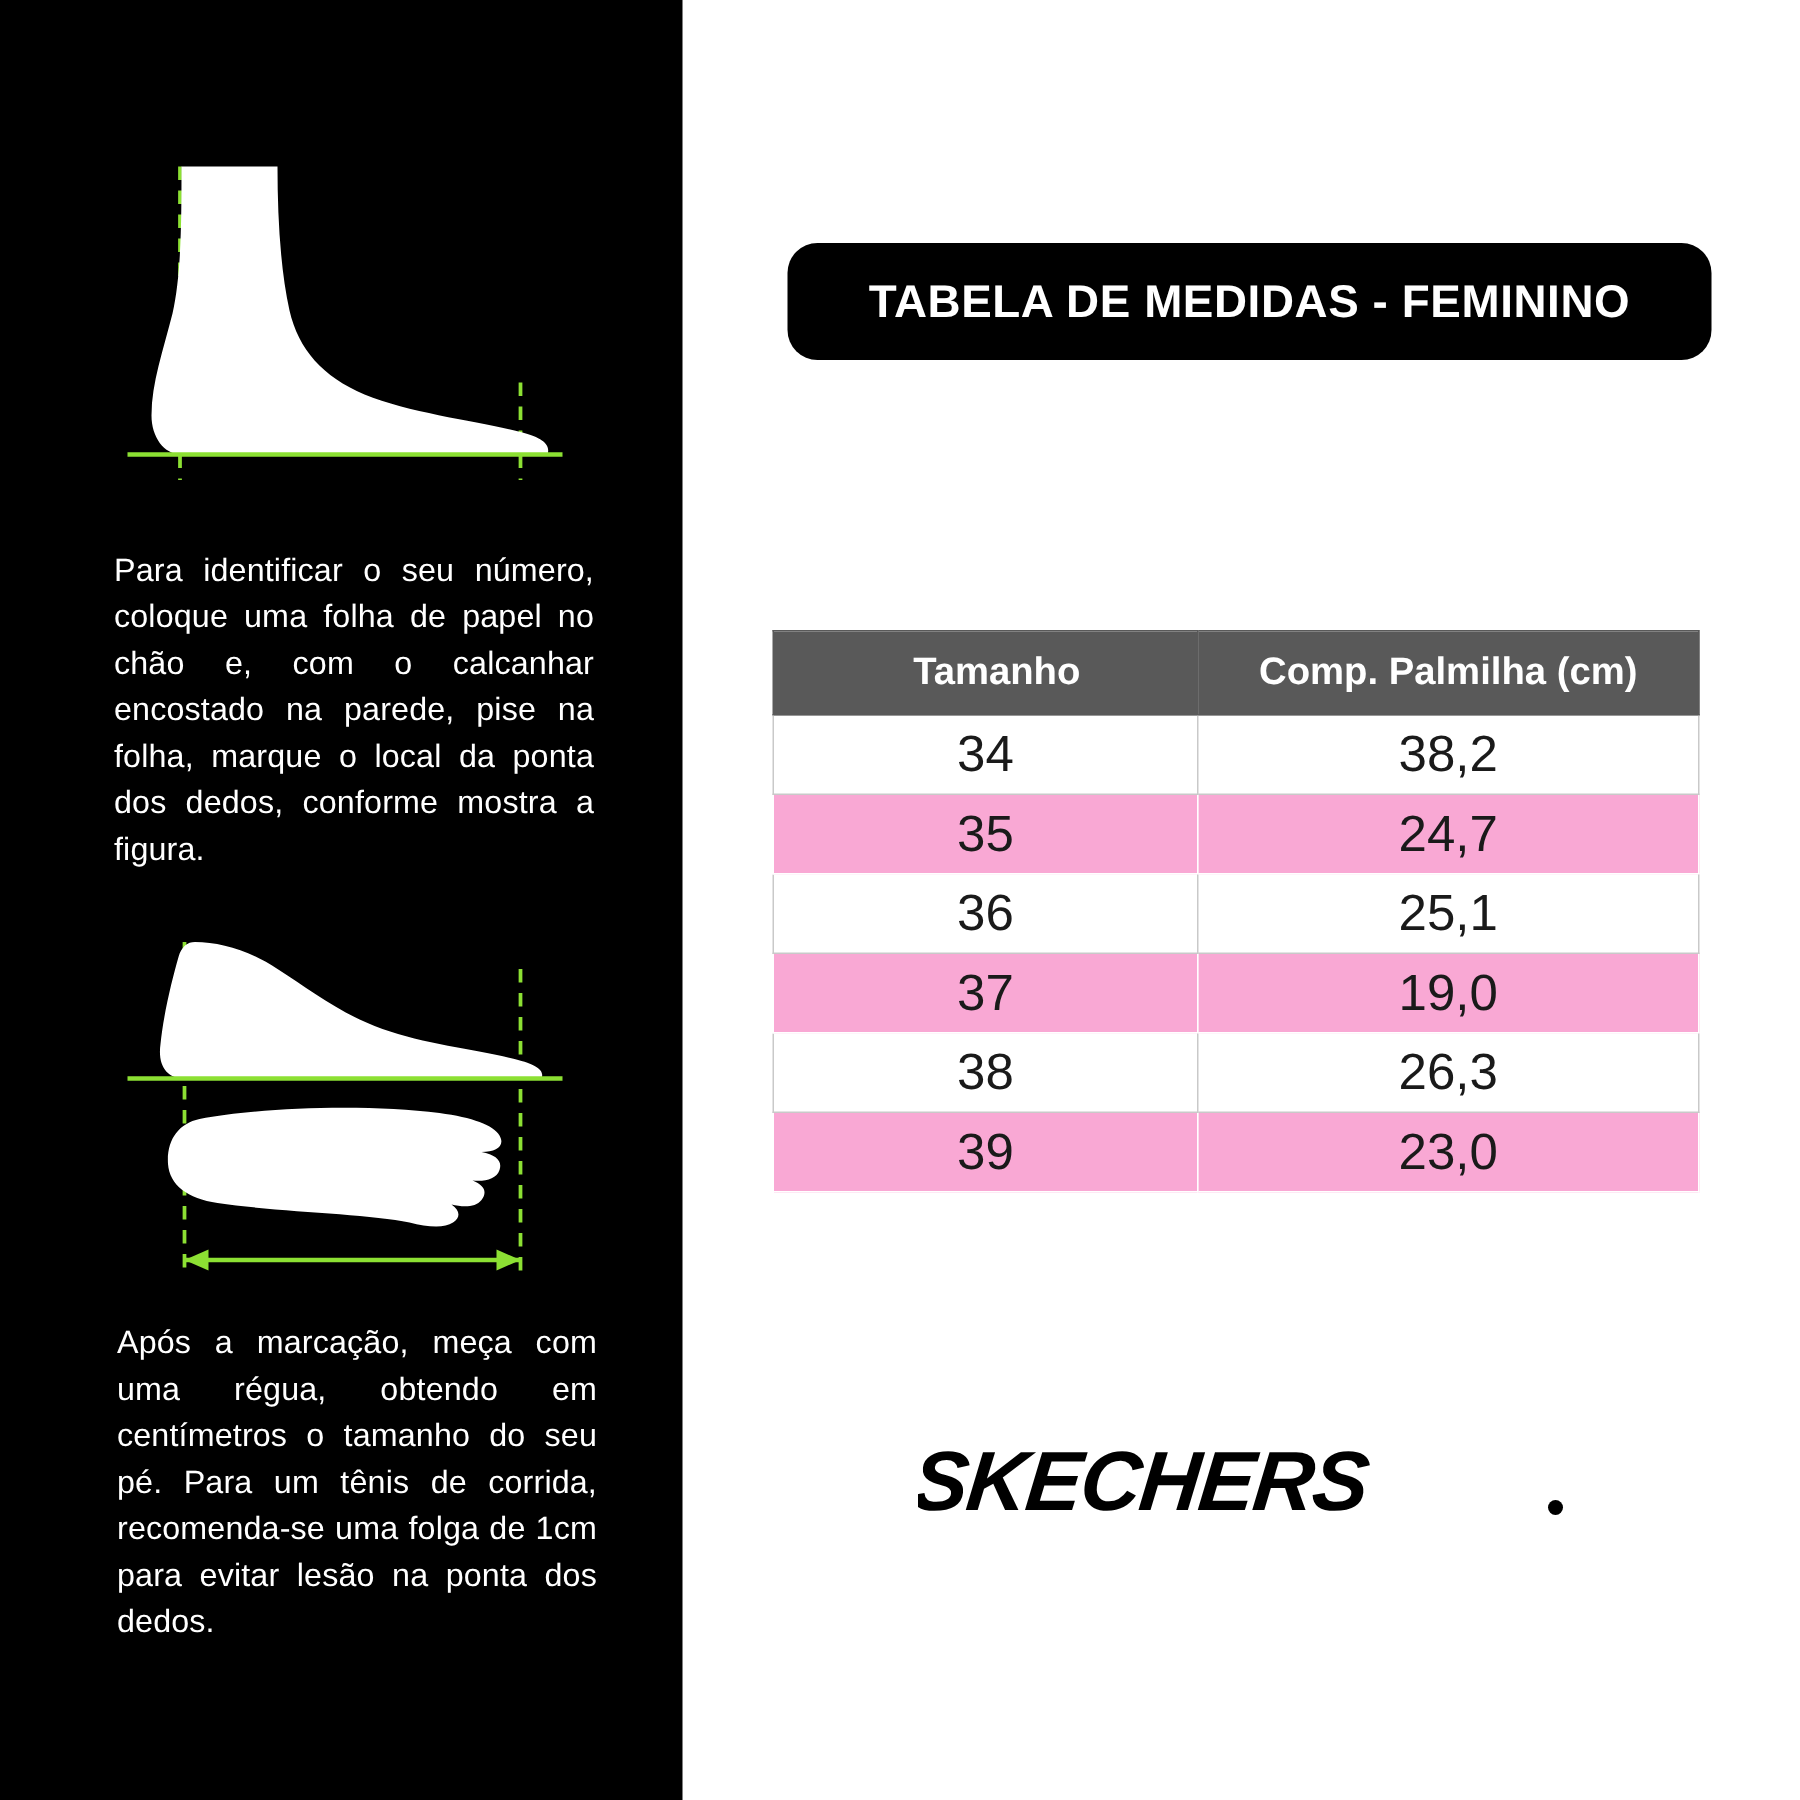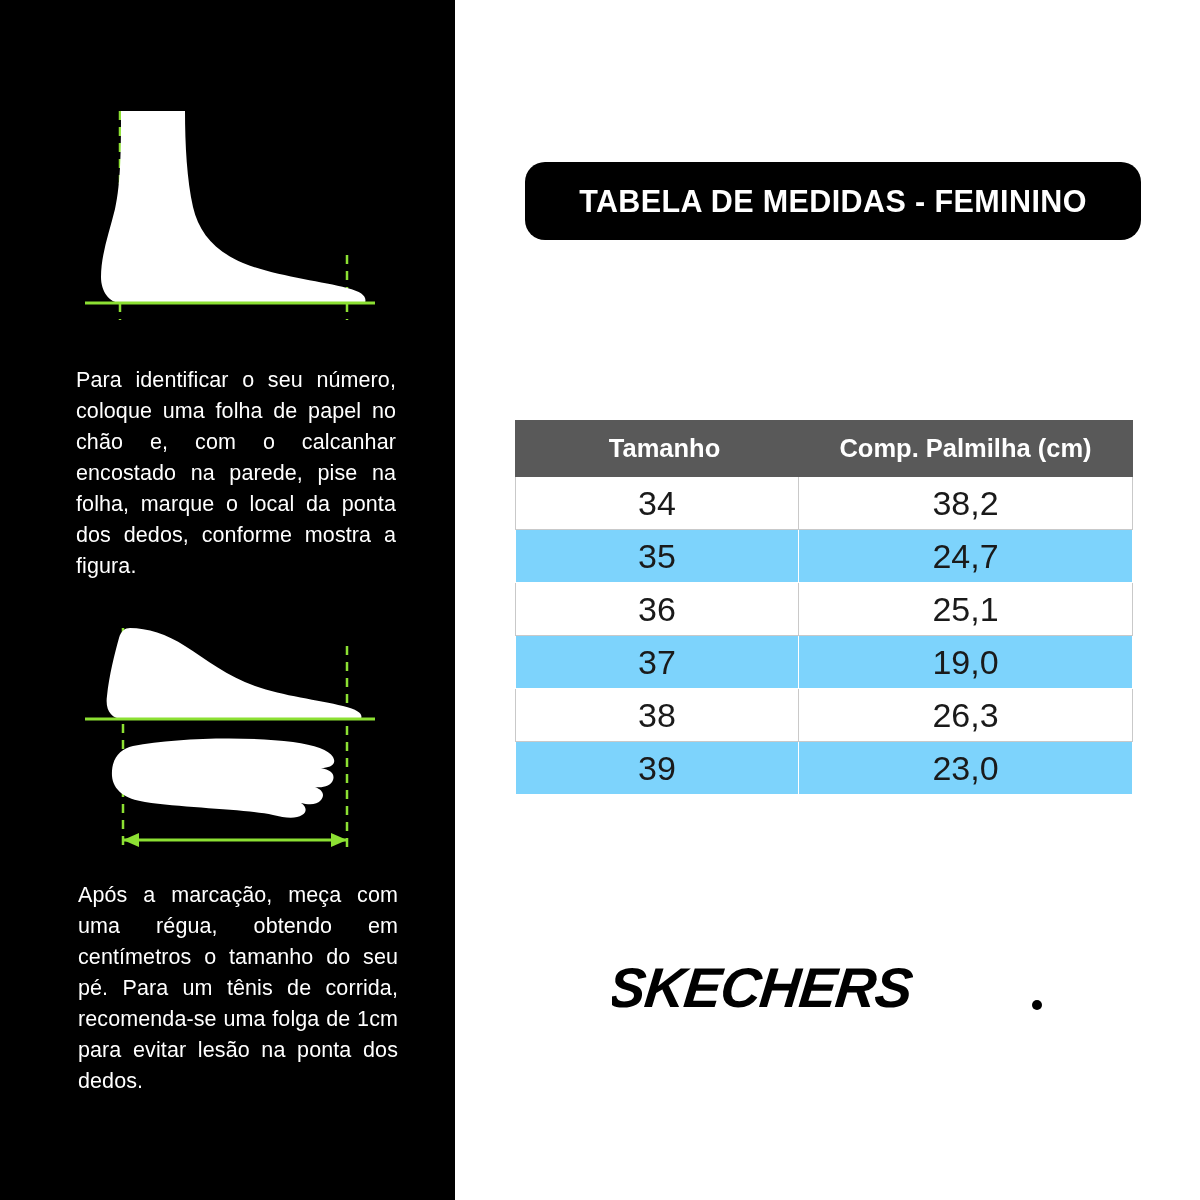--- a/index.html
+++ b/index.html
@@ -83,21 +83,21 @@
   .size-table th {
     background: #595959;
     color: #ffffff;
     font-weight: bold;
     font-size: 25.5px;
     height: 56px;
     border-color: #595959;
   }
   .size-table th:first-child { width: 283px; padding-left: 15px; }
   .size-table tbody tr.odd  td { background: #ffffff; }
-  .size-table tbody tr.even td { background: #7dd3fc; text-align: center; }
+  .size-table tbody tr.even td { background: #f9a8d4; text-align: center; }
   .size-table tbody td { border-color: #c9c9c9; }
   .size-table tbody tr.even td { border-color: #ffffff; }
 
   
   .brand {
     position: absolute;
     left: 612px; top: 955px;
     width: 440px; height: 70px;
   }
   .brand svg { width: 100%; height: 100%; display: block; }

